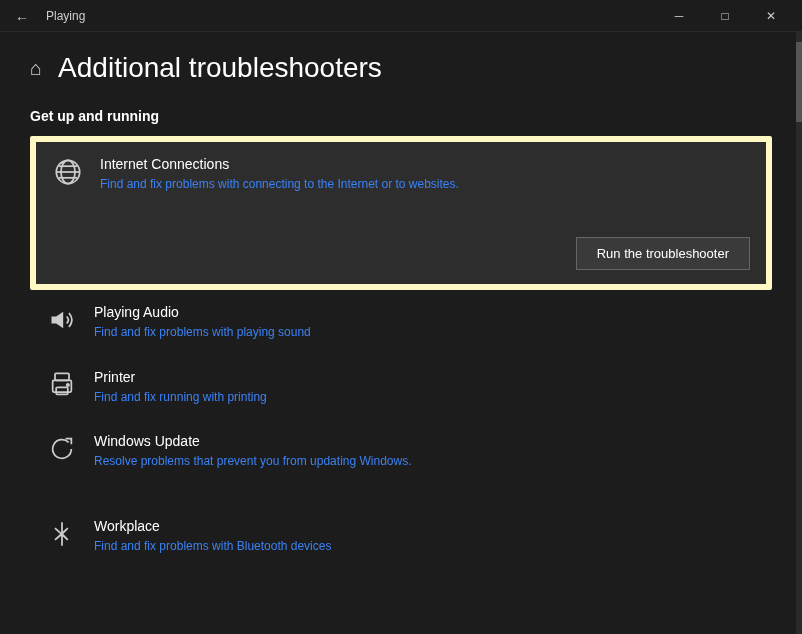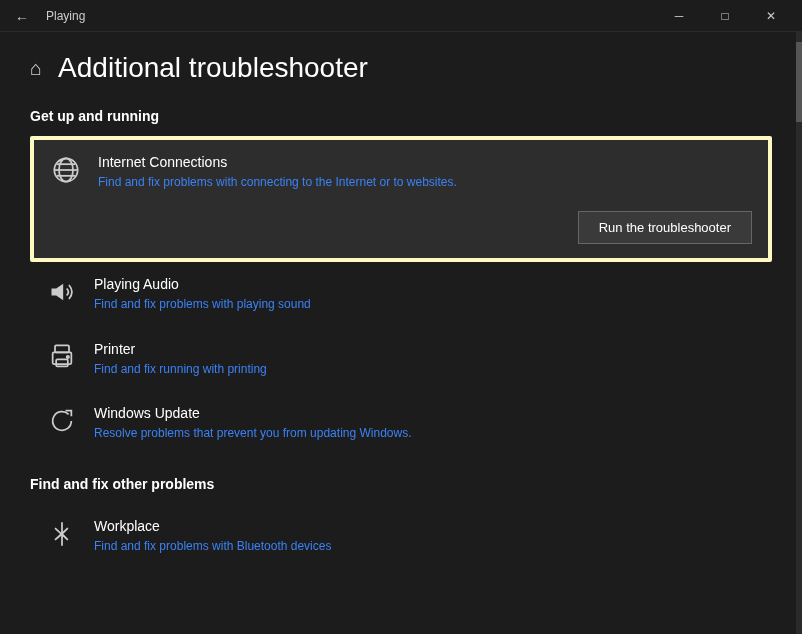--- a/index.html
+++ b/index.html
@@ -106,21 +106,21 @@
       align-items: flex-start;
       gap: 16px;
       padding: 14px 16px;
       cursor: pointer;
       border-radius: 2px;
     }
 
     .troubleshooter-item.expanded {
       background: #2d2d2d;
       flex-direction: column;
-      border: 4px solid #fef9c3;
+      border: 6px solid #fef9c3;
       border-radius: 2px;
     }
 
     .expanded-top {
       display: flex;
       align-items: flex-start;
       gap: 16px;
       width: 100%;
     }
 
@@ -148,21 +148,21 @@
 
     .item-desc {
       font-size: 12px;
       color: #3b82f6;
       line-height: 1.4;
     }
 
     .run-btn {
       display: block;
       margin-left: auto;
-      margin-top: 4px;
+      margin-top: 28px;
       background: #3a3a3a;
       border: 1px solid #666;
       color: #ffffff;
       padding: 8px 20px;
       font-size: 13px;
       cursor: pointer;
       font-family: 'Segoe UI', sans-serif;
     }
 
     .scrollbar {
@@ -203,21 +203,21 @@
   <div class="title-bar-controls">
     <button class="title-bar-btn">─</button>
     <button class="title-bar-btn">□</button>
     <button class="title-bar-btn close">✕</button>
   </div>
 </div>
 
 <div class="content">
   <div class="page-header">
     <span class="home-icon">⌂</span>
-    <h1 class="page-title">Additional troubleshooter</h1>
+    <h1 class="page-title">Additional troubleshooters</h1>
   </div>
 
   <div class="section-gap">
     <div class="section-title">Get up and running</div>
 
     <div class="troubleshooter-item expanded">
       <div class="expanded-top">
         <div class="item-icon">
           <svg class="icon-svg" viewBox="0 0 24 24" fill="none" stroke="#cccccc" stroke-width="1.5">
             <ellipse cx="12" cy="12" rx="10" ry="10"></ellipse>
@@ -273,21 +273,20 @@
         </svg>
       </div>
       <div class="item-text">
         <div class="item-name">Windows Update</div>
         <div class="item-desc">Resolve problems that prevent you from updating Windows.</div>
       </div>
     </div>
   </div>
 
   <div class="section-gap">
-    <div class="section-title">Find and fix other problems</div>
 
     <div class="troubleshooter-item">
       <div class="item-icon">
         <svg class="icon-svg" viewBox="0 0 24 24" fill="none" stroke="#cccccc" stroke-width="1.5">
           <polyline points="6,7 17,17 12,12 6,17 17,7 12,12 12,2 12,22" stroke="#cccccc" fill="none"></polyline>
         </svg>
       </div>
       <div class="item-text">
         <div class="item-name">Workplace</div>
         <div class="item-desc">Find and fix problems with Bluetooth devices</div>

